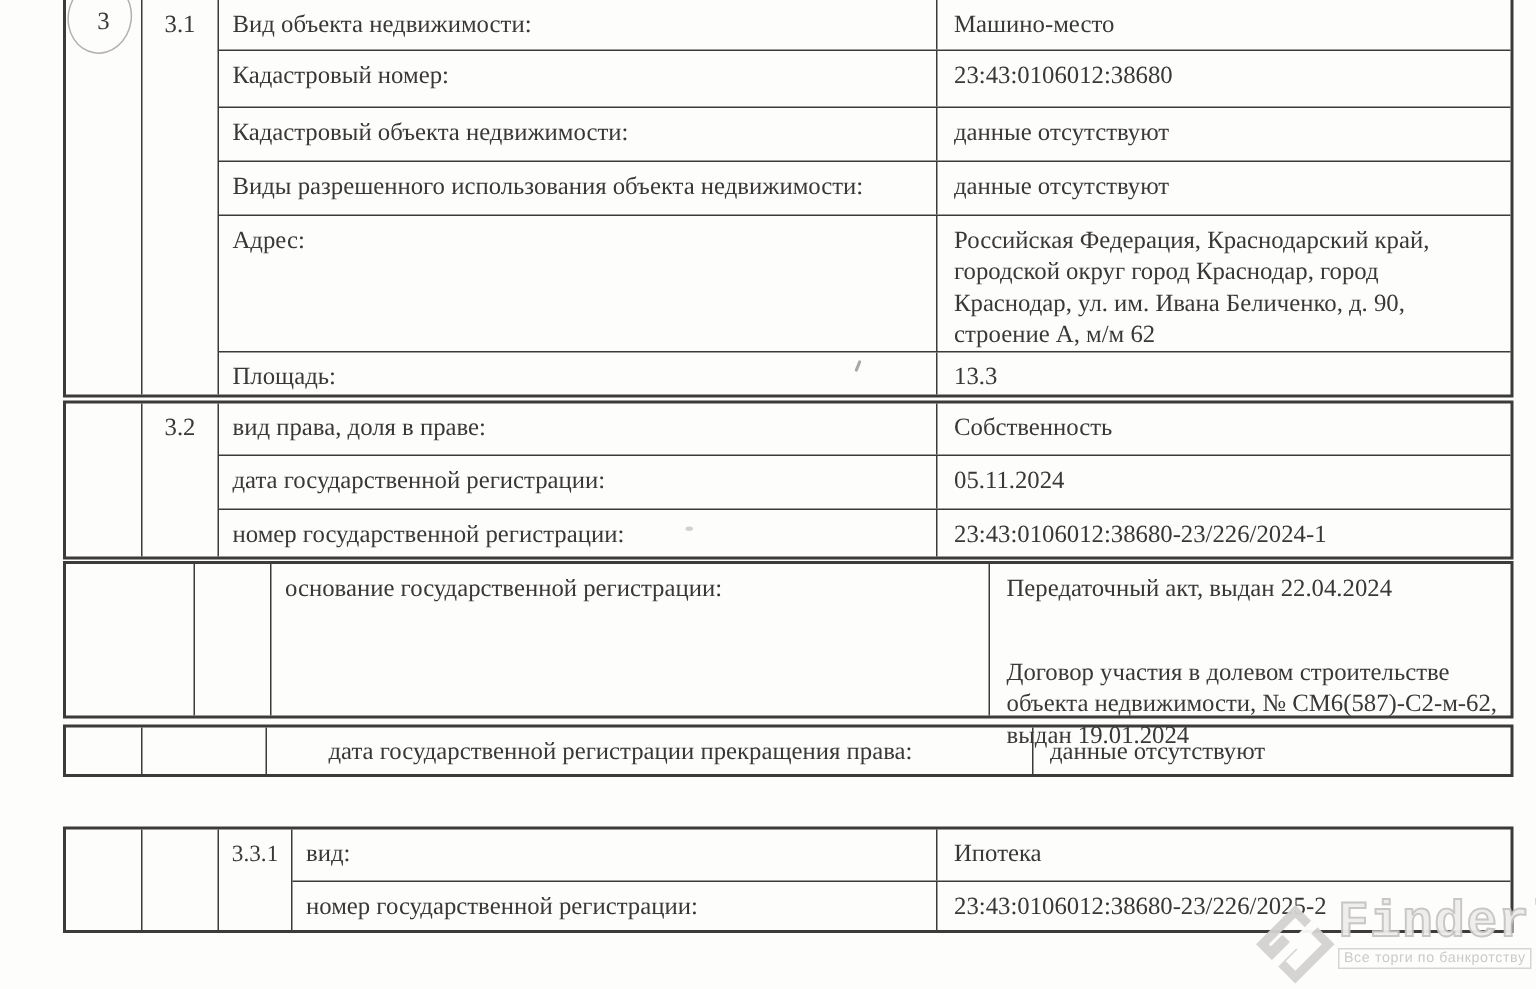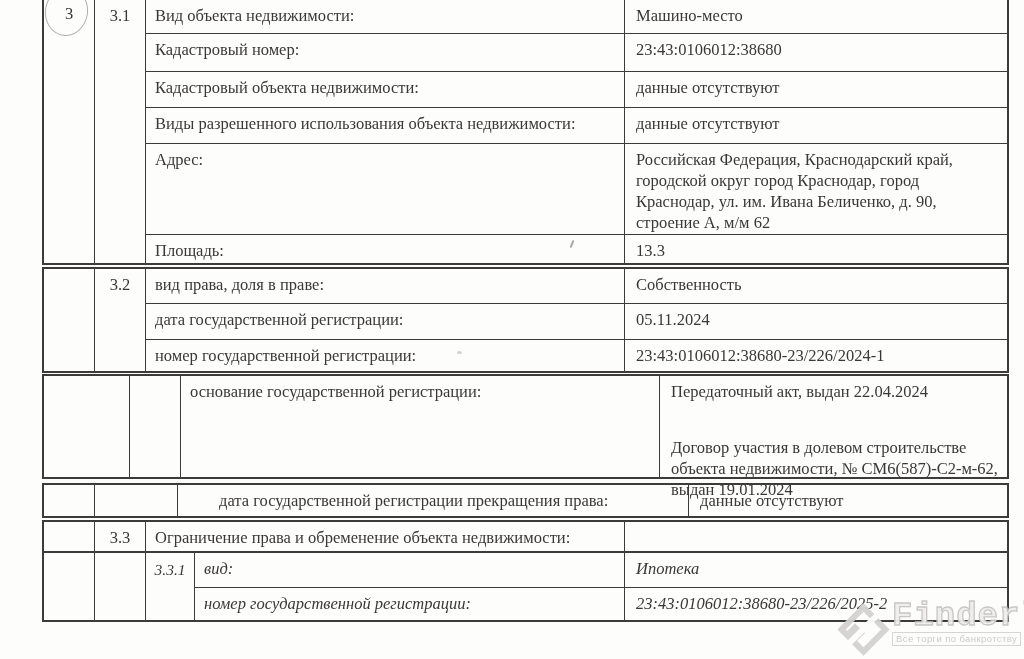--- a/index.html
+++ b/index.html
@@ -208,34 +208,22 @@
     <div class="cA"></div>
     <div class="cB"></div>
     <div class="rows">
       <div class="row">
         <div class="lbl">дата государственной регистрации прекращения права:</div>
         <div class="val">данные отсутствуют</div>
       </div>
     </div>
   </div>
 
-  <div class="block" style="top:520px; height:33px;">
-    <div class="cA"></div>
-    <div class="cB">
-      <span>3.3</span>
-    </div>
-    <div class="rows">
-      <div class="row">
-        <div class="lbl">Ограничение права и обременение объекта недвижимости:</div>
-        <div class="val"></div>
-      </div>
-    </div>
-  </div>
-
-  <div class="block blockF" style="top:551px; height:71px;font-style:italic;">
+
+  <div class="block blockF" style="top:551px; height:71px;">
     <div class="cA"></div>
     <div class="cB"></div>
     <div class="cSub">
       <span>3.3.1</span>
     </div>
     <div class="rows">
       <div class="row fixed" style="height:34px;">
         <div class="lbl">вид:</div>
         <div class="val">Ипотека</div>
       </div>

